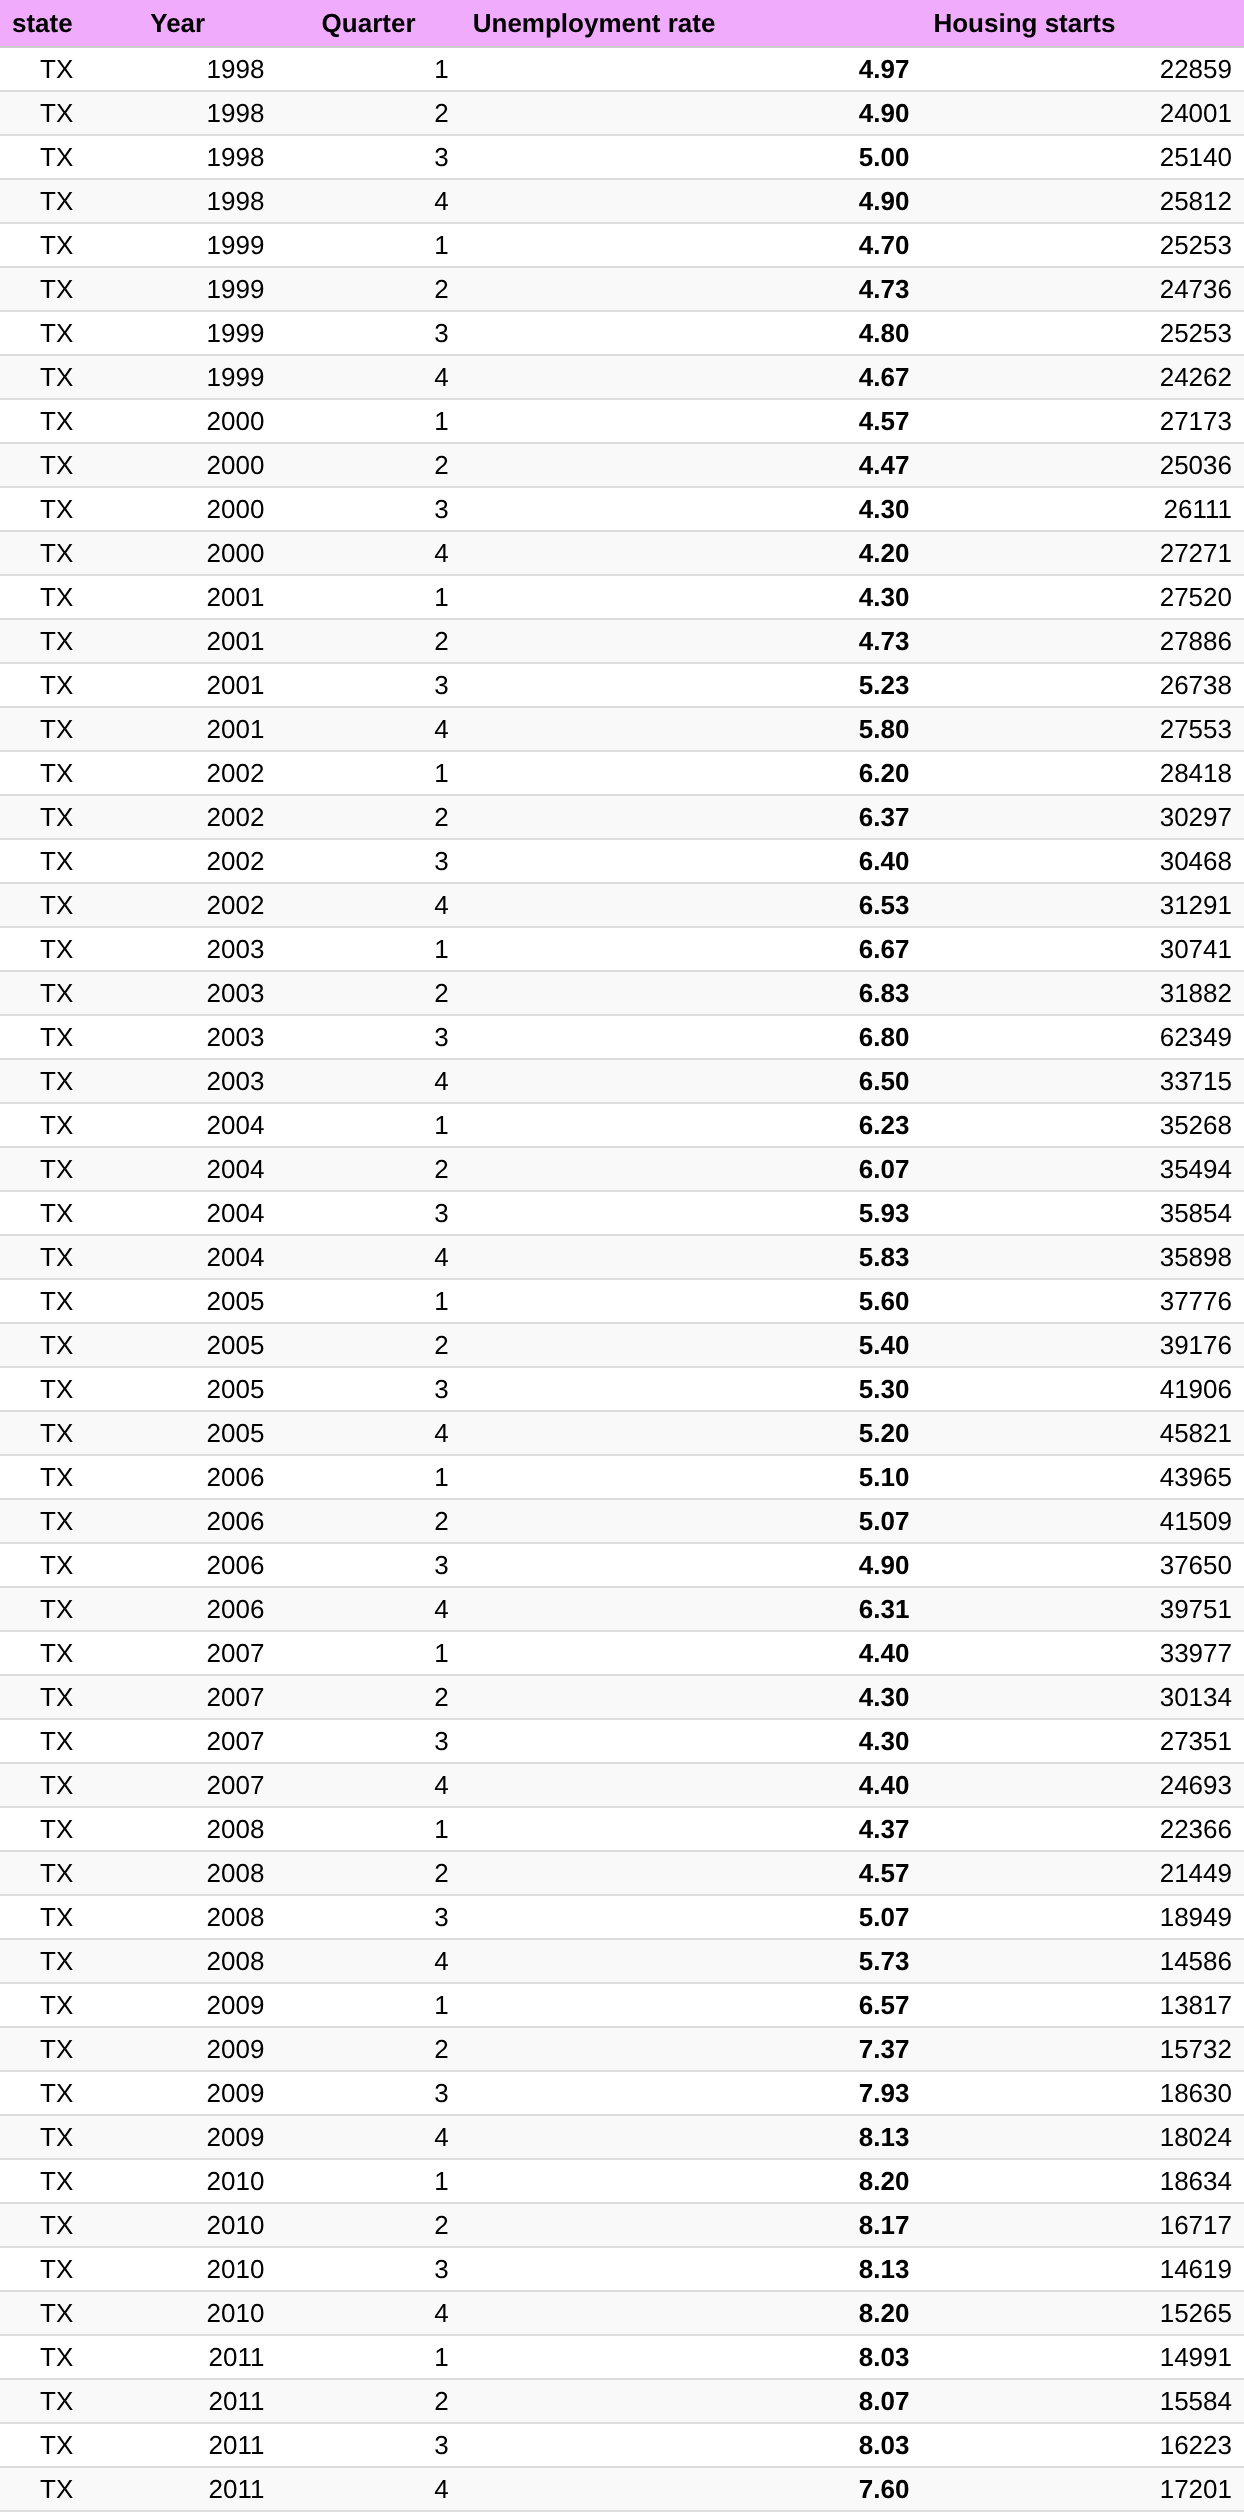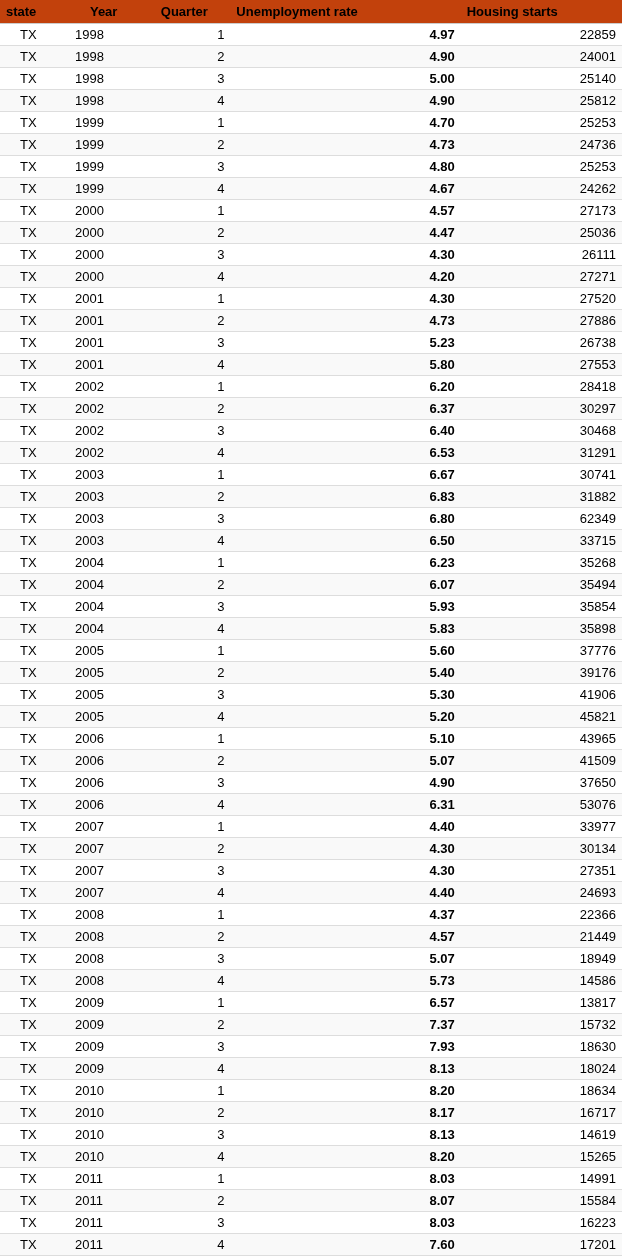--- a/index.html
+++ b/index.html
@@ -15,40 +15,40 @@
     }
     table {
       width: 622px;
       border-collapse: collapse;
     }
     thead th {
       font-weight: bold;
       text-align: left;
       padding: 4px 6px;
       border-bottom: 1px solid #ccc;
-      background: #c2410c;
+      background: #f0abfc;
       white-space: nowrap;
     }
     thead th:nth-child(1) { width: 60px; }
-    thead th:nth-child(2) { width: 60px; text-align: center; }
+    thead th:nth-child(2) { width: 60px; }
     thead th:nth-child(3) { width: 80px; text-align: center; }
     thead th:nth-child(4) { width: 200px; }
     thead th:nth-child(5) { width: 140px; text-align: left; }
 
     tbody tr {
       border-bottom: 1px solid #ddd;
     }
     tbody tr:nth-child(even) {
       background: #f9f9f9;
     }
     tbody td {
       padding: 3px 6px;
     }
     tbody td:nth-child(1) { width: 60px; padding-left: 20px; }
-    tbody td:nth-child(2) { width: 60px; }
+    tbody td:nth-child(2) { width: 60px; text-align: right; }
     tbody td:nth-child(3) { width: 80px; text-align: right; }
     tbody td:nth-child(4) { width: 200px; text-align: right; font-weight: bold; }
     tbody td:nth-child(5) { width: 140px; text-align: right; }
   </style>
 </head>
 <body>
 
 <table>
   <thead>
     <tr>
@@ -303,21 +303,21 @@
         <td>2006</td>
         <td>3</td>
         <td>4.90</td>
         <td>37650</td>
       </tr>
       <tr>
         <td>TX</td>
         <td>2006</td>
         <td>4</td>
         <td>6.31</td>
-        <td>53076</td>
+        <td>39751</td>
       </tr>
       <tr>
         <td>TX</td>
         <td>2007</td>
         <td>1</td>
         <td>4.40</td>
         <td>33977</td>
       </tr>
       <tr>
         <td>TX</td>

